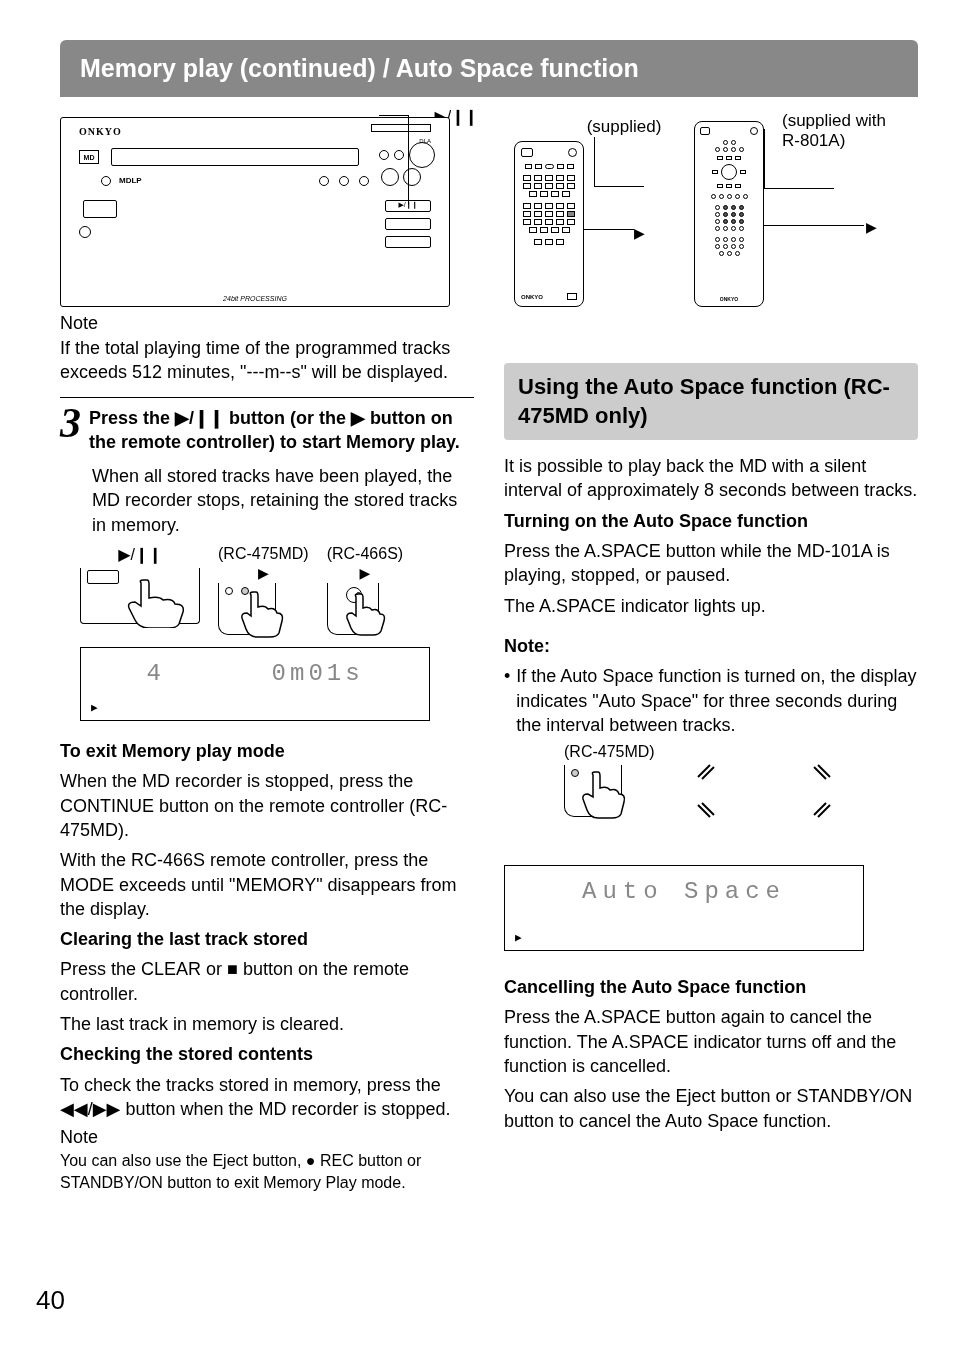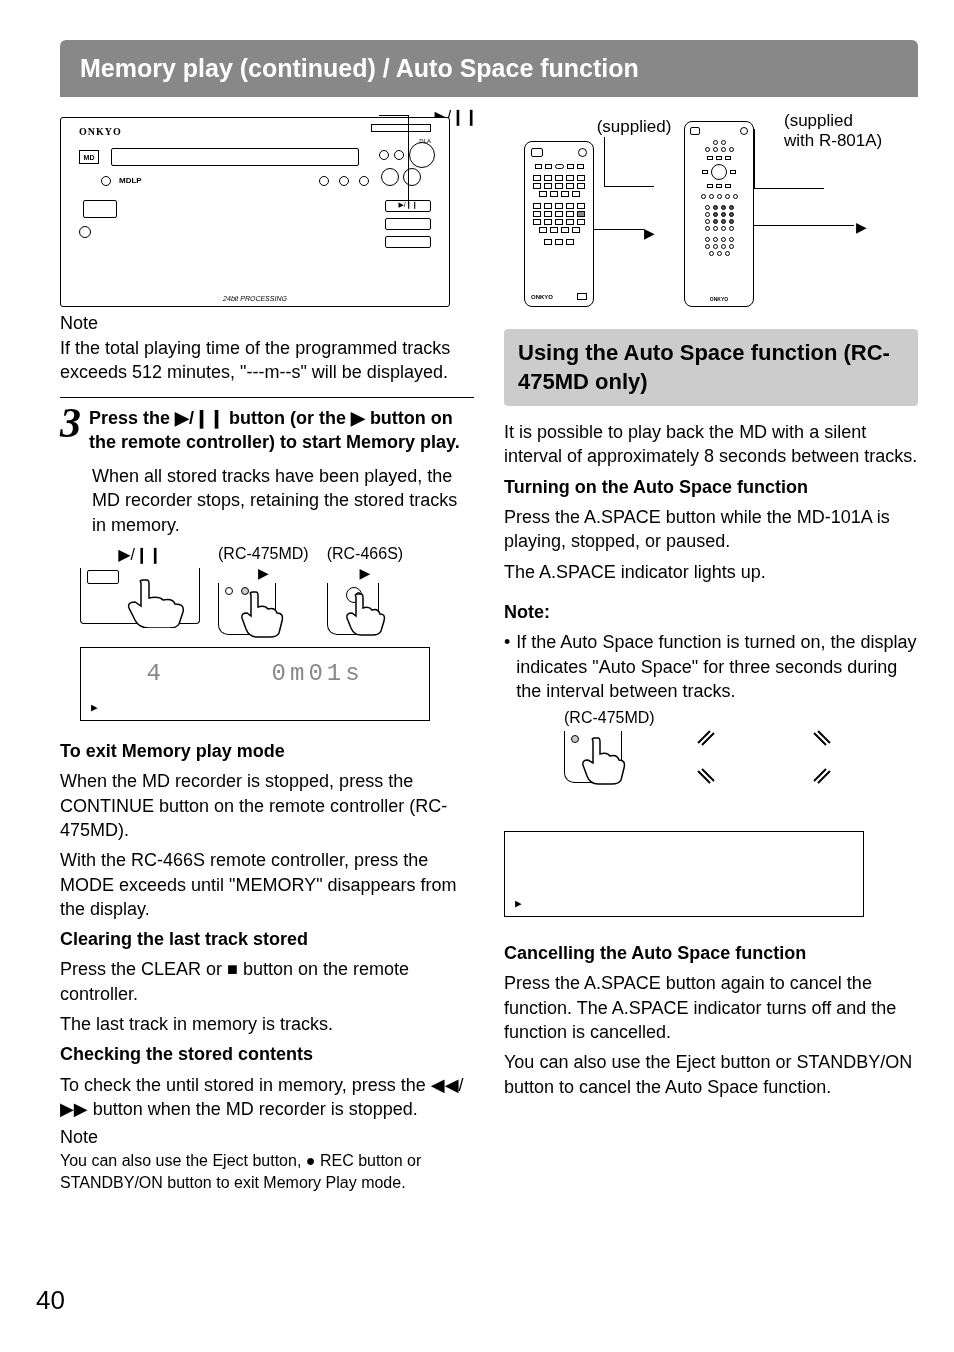--- a/index.html
+++ b/index.html
@@ -34,20 +34,21 @@
       margin: 12px 0 8px 0;
     }
     .section-title {
       background: #ccc;
       font-weight: bold;
       font-size: 22px;
       padding: 10px 14px;
       border-radius: 4px;
       margin-bottom: 14px;
       line-height: 1.3;
+      margin-top: 34px;
     }
     .note-head { font-weight: normal; font-size: 18px; margin-bottom: 2px;}
     .para { font-size: 18px; line-height: 1.35; margin-bottom: 6px; }
     .bold { font-weight: bold; }
     .step-row { display: flex; gap: 8px; align-items: flex-start; margin-top: 6px;}
     .step-num {
       font-family: Georgia, 'Times New Roman', serif;
       font-style: italic;
       font-weight: bold;
       font-size: 42px;
@@ -95,21 +96,21 @@
     .play-tri { font-size: 11px; position: absolute; bottom: 6px; left: 10px;}
     .bullet-row { display: flex; font-size: 18px; line-height: 1.35; gap: 6px; margin-bottom:6px;}
     .bullet-dot { flex-shrink:0; }
     .page-num {
       position: absolute;
       bottom: 36px;
       left: 36px;
       font-size: 26px;
     }
     .small-label { font-size: 17px; }
-    .top-remotes { display:flex; justify-content:center; width:390px; margin-top:0;}
+    .top-remotes { display:flex; justify-content:space-between; width:390px; margin-top:0;}
     .remote-draw {
       border: 1.5px solid #000;
       border-radius: 8px;
       position: relative;
       background:#fff;
     }
     .dots-row { display:flex; gap:3px; justify-content:center; margin:2px 0;}
     .dot { width:5px; height:5px; border:1px solid #000; border-radius:50%;}
     .dotf { width:5px; height:5px; border:1px solid #000; border-radius:50%; background:#555;}
     .hand-svg {
@@ -228,25 +229,25 @@
 
     <div style="height:18px;"></div>
     <div class="para bold">To exit Memory play mode</div>
     <div class="para">When the MD recorder is stopped, press the CONTINUE button on the remote controller (RC-475MD).</div>
     <div class="para">With the RC-466S remote controller, press the MODE exceeds until "MEMORY" disappears from the display.</div>
 
     <div class="para bold">Clearing the last track stored</div>
     <div class="para">
       <span>Press the CLEAR or </span><span class="symbol">■</span><span> button on the remote controller.</span>
     </div>
-    <div class="para">The last track in memory is tracks.</div>
+    <div class="para">The last track in memory is cleared.</div>
 
     <div class="para bold">Checking the stored contents</div>
     <div class="para">
-      <span>To check the until stored in memory, press the </span><span class="symbol">◀◀/▶▶</span><span> button when the MD recorder is stopped.</span>
+      <span>To check the tracks stored in memory, press the </span><span class="symbol">◀◀/▶▶</span><span> button when the MD recorder is stopped.</span>
     </div>
 
     <div class="note-head">Note</div>
     <div class="para" style="font-size:16px;">You can also use the Eject button, ● REC button or STANDBY/ON button to exit Memory Play mode.</div>
   </div>
 
   <div class="col">
 
     <div class="top-remotes">
 
@@ -318,21 +319,21 @@
               </div>
           </div>
           <div style="position:absolute;bottom:6px;left:6px;font-size:6px;font-weight:bold;">ONKYO</div>
           <div style="position:absolute;bottom:6px;right:6px;width:10px;height:7px;border:1px solid #000;"></div>
         </div>
         <div style="position:absolute; top:112px; left:80px; width:50px; height:1px; background:#000;"></div>
         <div style="position:absolute; top:108px; left:130px; font-size:14px;" class="symbol">▶</div>
       </div>
 
       <div style="position:relative; width:200px;">
-        <div class="small-label" style="position:absolute; top:-6px; left:100px; line-height:1.2;">(supplied with R-801A)</div>
+        <div class="small-label" style="position:absolute; top:-6px; left:88px; line-height:1.2;">(supplied with R-801A)</div>
         <div style="position:absolute; top:12px; left:70px; width:70px; height:60px; border-left:1px solid #000; border-bottom:1px solid #000;"></div>
         <div class="remote-draw" style="width:70px; height:186px; margin-top:4px;">
           <div style="position:absolute;top:5px;left:5px;width:10px;height:8px;border:1px solid #000;border-radius:2px;"></div>
           <div style="position:absolute;top:5px;right:5px;width:8px;height:8px;border:1px solid #000;border-radius:50%;"></div>
           <div class="dots-row" style="margin-top:18px;">
               <div class="dot"></div>
               <div class="dot"></div>
             </div>
           <div class="dots-row">
               <div class="dot"></div>
@@ -445,20 +446,21 @@
           <path d="M4 4 Q10 10 16 16" stroke="#000" stroke-width="2" fill="none"></path>
           <path d="M8 2 Q14 8 20 14" stroke="#000" stroke-width="2" fill="none"></path>
         </svg>
       <svg class="wave" style="top:58px; left:240px;" width="30" height="20" viewBox="0 0 30 20">
           <path d="M26 4 Q20 10 14 16" stroke="#000" stroke-width="2" fill="none"></path>
           <path d="M22 2 Q16 8 10 14" stroke="#000" stroke-width="2" fill="none"></path>
         </svg>
     </div>
 
     <div class="display-box-wide">
+      <div class="seg-text" style="margin-top:4px; letter-spacing:6px;">Auto Space</div>
       <div class="play-tri">▶</div>
     </div>
 
     <div style="height:24px;"></div>
     <div class="para bold">Cancelling the Auto Space function</div>
     <div class="para">Press the A.SPACE button again to cancel the function. The A.SPACE indicator turns off and the function is cancelled.</div>
     <div class="para">You can also use the Eject button or STANDBY/ON button to cancel the Auto Space function.</div>
   </div>
 </div>
 

